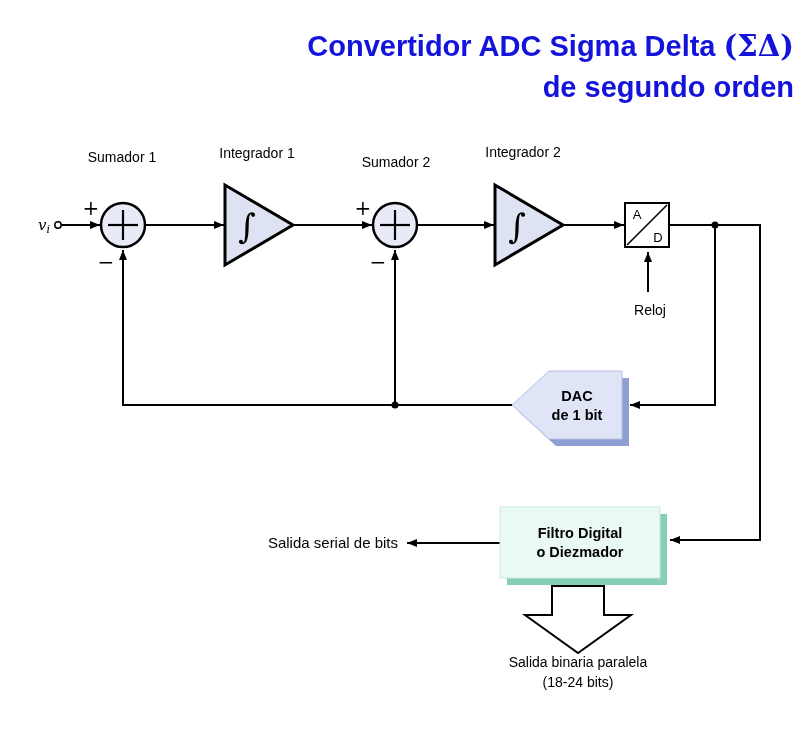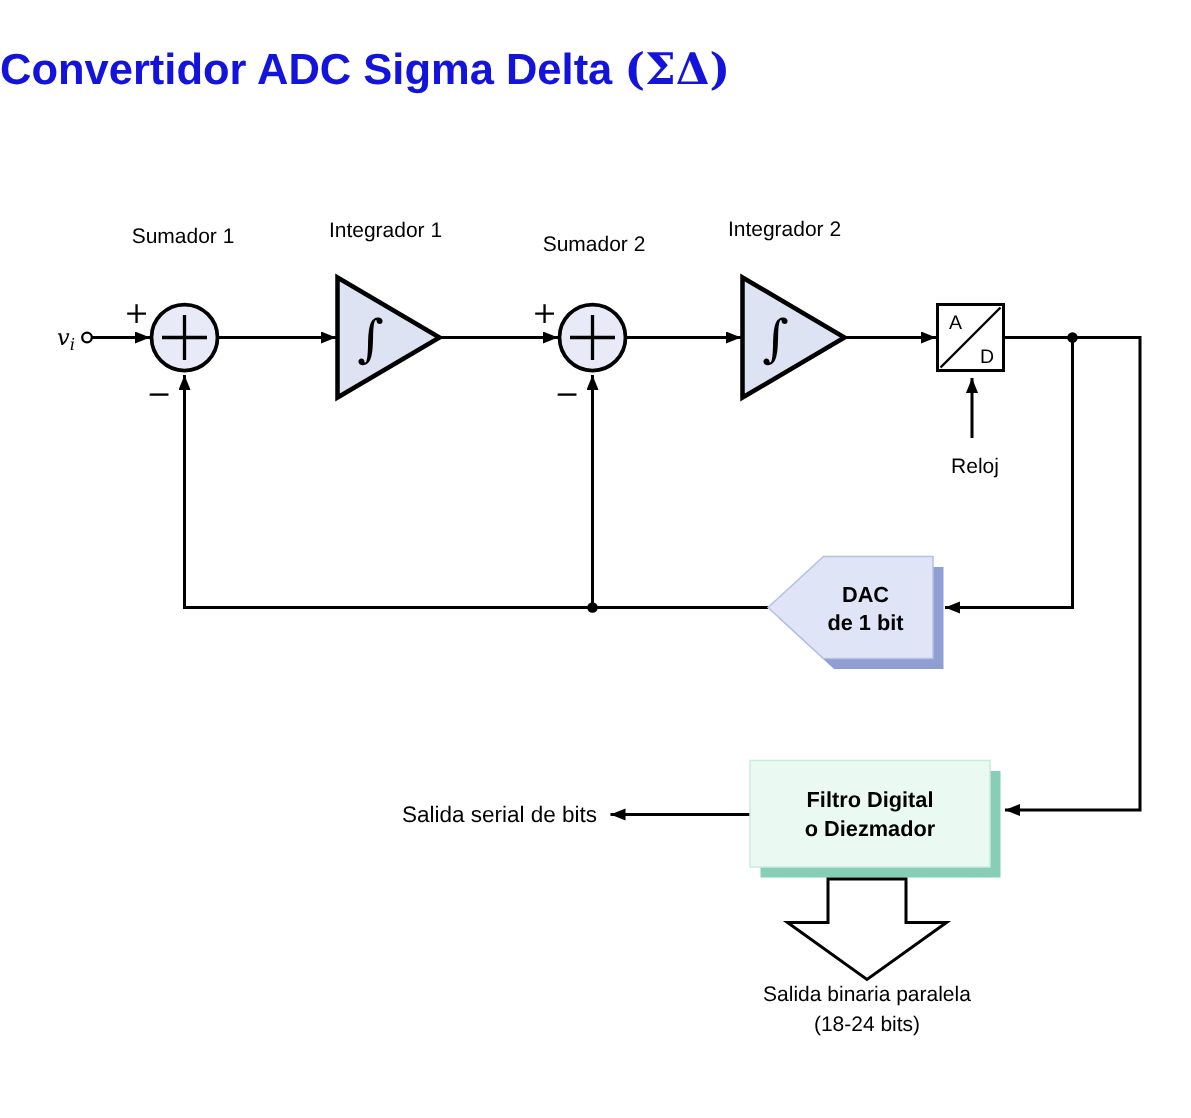--- a/index.html
+++ b/index.html
@@ -1,18 +1,18 @@
 <!DOCTYPE html>
 <html><head>
 <meta charset="utf-8">
 <style>
   html,body{margin:0;padding:0;background:#ffffff;}
   .page{position:relative;width:794px;height:745px;background:#ffffff;overflow:hidden;
         font-family:"Liberation Sans",sans-serif;}
-  .title{position:absolute;top:26px;left:0;right:0;text-align:left;
+  .title{position:absolute;top:26px;left:0;right:0;text-align:right;
          color:#1313db;font-weight:bold;font-size:29px;line-height:1.42;}
   .title .math{font-family:"DejaVu Serif",serif;font-weight:bold;}
   svg{position:absolute;left:0;top:0;}
   svg text{font-family:"Liberation Sans",sans-serif;fill:#000;}
   .lbl{font-size:14px;}
   .sign{font-family:"DejaVu Serif",serif;font-size:20px;}
   .integral{font-family:"DejaVu Serif",serif;font-style:italic;font-size:34px;}
   .boldlbl{font-size:14.5px;font-weight:bold;}
   .adlbl{font-size:13px;}
   .serif-it{font-family:"DejaVu Serif",serif;font-style:italic;font-size:15px;}
@@ -88,15 +88,16 @@
 
     <text x="398" y="548" text-anchor="end" font-size="15">Salida serial de bits</text>
 
     <polygon points="552,586 604,586 604,615 631,615 578,653 525,615 552,615" fill="#fff" stroke="#000" stroke-width="2"></polygon>
     <text x="578" y="667" text-anchor="middle" class="lbl">Salida binaria paralela</text>
     <text x="578" y="687" text-anchor="middle" class="lbl">(18-24 bits)</text>
   </svg>
 
   <div class="title">
     <div><span>Convertidor ADC Sigma Delta </span><span class="math">(ΣΔ)</span></div>
+    <div>de segundo orden</div>
   </div>
 
 </div>
 
 </body></html>

